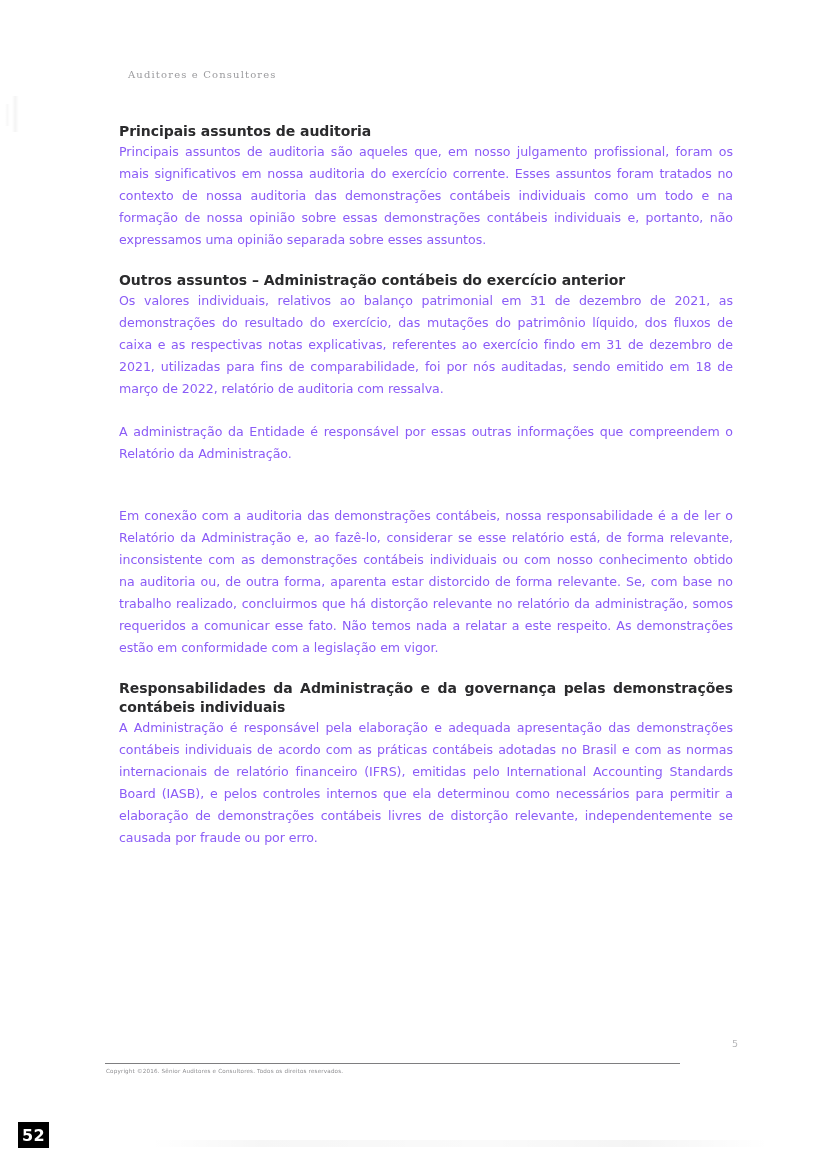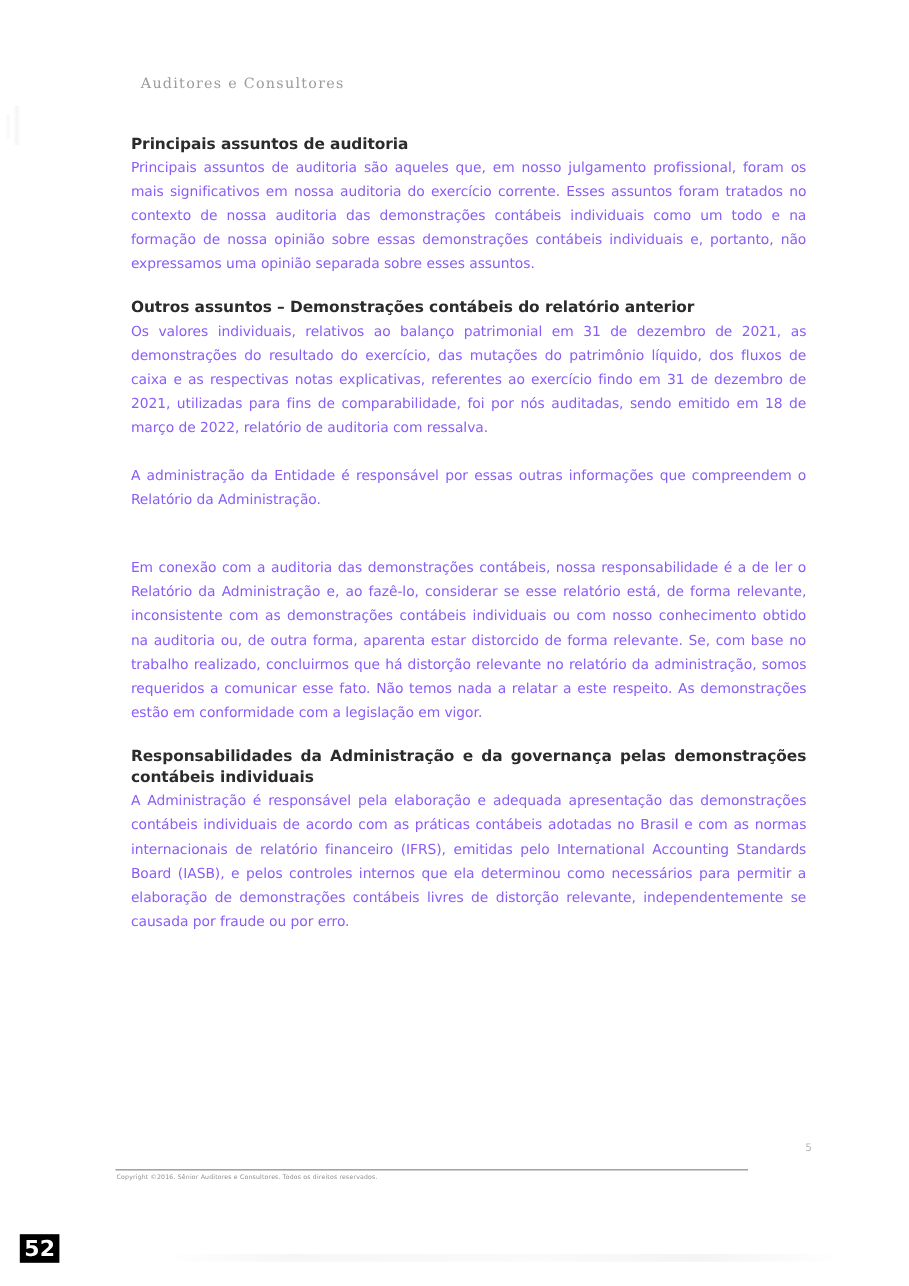--- a/index.html
+++ b/index.html
@@ -57,21 +57,21 @@
     letter-spacing: 1.6px;
     color: #4b4b4d;
     line-height: 1.05;
     white-space: nowrap;
     filter: blur(0.18px);
   }
 
   .brand-tag {
     margin-top: 3px;
     font-family: "DejaVu Serif", serif;
-    font-size: 13px;
+    font-size: 10px;
     letter-spacing: 1.15px;
     color: #9b9b9e;
     white-space: nowrap;
     filter: blur(0.35px);
   }
 
   
   .content {
     position: absolute;
     left: 119px;
@@ -157,21 +157,21 @@
   .page-badge {
     position: absolute;
     left: 18px;
     top: 1122px;
     min-width: 26px;
     height: 26px;
     box-sizing: border-box;
     background: #000000;
     color: #ffffff;
     font-family: "DejaVu Sans", sans-serif;
-    font-size: 20px;
+    font-size: 16px;
     font-weight: bold;
     letter-spacing: 0.3px;
     display: flex;
     align-items: center;
     justify-content: center;
     padding: 0 4px;
   }
 </style>
 </head>
 <body>
@@ -185,21 +185,21 @@
     <div class="brand-tag">Auditores e Consultores</div>
   </div>
 
   <div class="content">
 
     <h2 class="h-sec">Principais assuntos de auditoria</h2>
     <p class="p-body">Principais assuntos de auditoria são aqueles que, em nosso julgamento profissional, foram os mais significativos em nossa auditoria do exercício corrente. Esses assuntos foram tratados no contexto de nossa auditoria das demonstrações contábeis individuais como um todo e na formação de nossa opinião sobre essas demonstrações contábeis individuais e, portanto, não expressamos uma opinião separada sobre esses assuntos.</p>
 
     <div class="gap-block"></div>
 
-    <h2 class="h-sec">Outros assuntos – Demonstrações contábeis do relatório anterior</h2>
+    <h2 class="h-sec">Outros assuntos – Administração contábeis do exercício anterior</h2>
     <p class="p-body">Os valores individuais, relativos ao balanço patrimonial em 31 de dezembro de 2021, as demonstrações do resultado do exercício, das mutações do patrimônio líquido, dos fluxos de caixa e as respectivas notas explicativas, referentes ao exercício findo em 31 de dezembro de 2021, utilizadas para fins de comparabilidade, foi por nós auditadas, sendo emitido em 18 de março de 2022, relatório de auditoria com ressalva.</p>
 
     <div class="gap-block"></div>
 
     <p class="p-body">A administração da Entidade é responsável por essas outras informações que compreendem o Relatório da Administração.</p>
 
     <div class="gap-block"></div>
 
 
     <div class="gap-block"></div>

